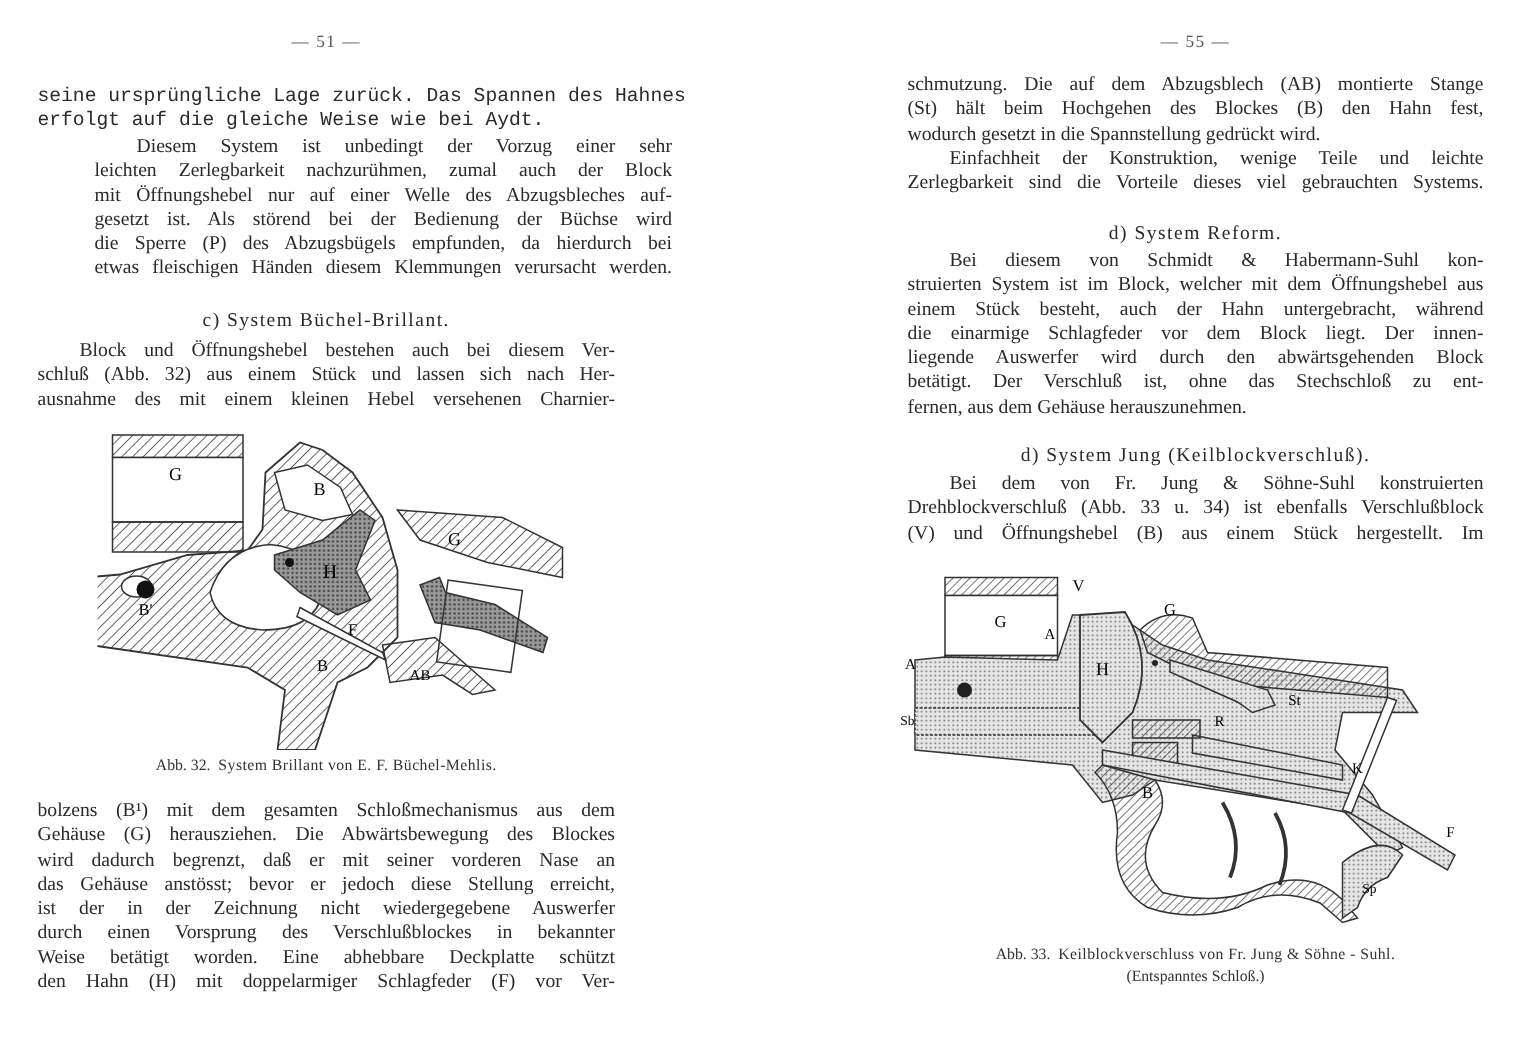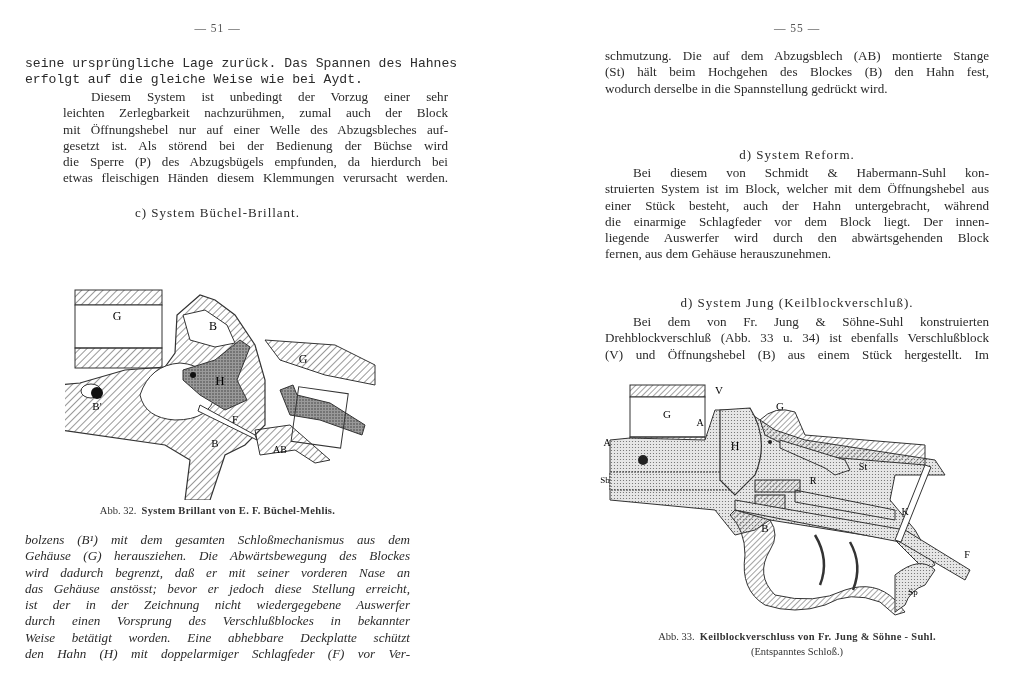--- a/index.html
+++ b/index.html
@@ -8,21 +8,21 @@
   .page { position:absolute; top:0; height:503px; }
   .page.left { left:25px; width:385px; }
   .page.right { left:605px; width:384px; }
   .pnum { position:absolute; top:22px; width:100%; text-align:center; font-size:11.5px; color:#555; letter-spacing:1px; }
   .para { position:absolute; left:0; width:100%; font-size:13.1px; line-height:16.3px; text-align:justify; text-align-last:auto; }
   .para .ln { display:block; text-align:justify; text-align-last:justify; white-space:nowrap; }
   .para .ln.last { text-align-last:left; }
   .para .ln.indent { padding-left:28px; }
   .heading { position:absolute; left:0; width:100%; text-align:center; font-size:13px; letter-spacing:1px; }
   .caption { position:absolute; left:0; width:100%; text-align:center; font-size:10.5px; color:#333; }
-  .caption b { font-weight:bold; letter-spacing:0.3px; }
+  .caption b { font-weight:normal; letter-spacing:0.3px; }
   .figure { position:absolute; }
   svg text { font-family:"Liberation Serif","DejaVu Serif",serif; }
 </style>
 </head>
 <body>
 
 <div class="page left">
   <div class="pnum">— 51 —</div>
 
   <div class="para" style="top:56px;font-family:Liberation Mono, monospace;">
@@ -34,20 +34,25 @@
     <span class="ln indent">Diesem System ist unbedingt der Vorzug einer sehr</span>
     <span class="ln">leichten Zerlegbarkeit nachzurühmen, zumal auch der Block</span>
     <span class="ln">mit Öffnungshebel nur auf einer Welle des Abzugsbleches auf-</span>
     <span class="ln">gesetzt ist. Als störend bei der Bedienung der Büchse wird</span>
     <span class="ln">die Sperre (P) des Abzugsbügels empfunden, da hierdurch bei</span>
     <span class="ln">etwas fleischigen Händen diesem Klemmungen verursacht werden.</span>
   </div>
 
   <div class="heading" style="top:205px;">c) System Büchel-Brillant.</div>
 
+  <div class="para" style="top:225px;">
+    <span class="ln indent">Block und Öffnungshebel bestehen auch bei diesem Ver-</span>
+    <span class="ln">schluß (Abb. 32) aus einem Stück und lassen sich nach Her-</span>
+    <span class="ln">ausnahme des mit einem kleinen Hebel versehenen Charnier-</span>
+  </div>
 
   <svg class="figure" style="left:40px; top:285px;" width="330" height="215" viewBox="0 0 330 215">
     <defs>
       <pattern id="hatchL" width="5" height="5" patternUnits="userSpaceOnUse" patternTransform="rotate(45)">
         <line x1="0" y1="0" x2="0" y2="5" stroke="#333" stroke-width="1"></line>
       </pattern>
       <pattern id="dotsL" width="3" height="3" patternUnits="userSpaceOnUse">
         <rect width="3" height="3" fill="#9a9a9a"></rect>
         <circle cx="1" cy="1" r="0.8" fill="#444"></circle>
       </pattern>
@@ -88,50 +93,55 @@
     <text x="170" y="138" font-size="11" text-anchor="middle">F</text>
     <text x="150" y="162" font-size="11" text-anchor="middle">B</text>
     <text x="215" y="168" font-size="10" text-anchor="middle">AB</text>
   </svg>
 
   <div class="caption" style="top:505px;">
     <span>Abb. 32.</span>&nbsp;
     <b>System Brillant von E. F. Büchel-Mehlis.</b>
   </div>
 
-  <div class="para" style="top:532px;font-style:italic;">
+  <div class="para" style="top:532px;">
     <span class="ln">bolzens (B¹) mit dem gesamten Schloßmechanismus aus dem</span>
     <span class="ln">Gehäuse (G) herausziehen. Die Abwärtsbewegung des Blockes</span>
     <span class="ln">wird dadurch begrenzt, daß er mit seiner vorderen Nase an</span>
     <span class="ln">das Gehäuse anstösst; bevor er jedoch diese Stellung erreicht,</span>
     <span class="ln">ist der in der Zeichnung nicht wiedergegebene Auswerfer</span>
     <span class="ln">durch einen Vorsprung des Verschlußblockes in bekannter</span>
     <span class="ln">Weise betätigt worden. Eine abhebbare Deckplatte schützt</span>
     <span class="ln">den Hahn (H) mit doppelarmiger Schlagfeder (F) vor Ver-</span>
   </div>
 </div>
 
 <div class="page right">
   <div class="pnum">— 55 —</div>
 
   <div class="para" style="top:48px;">
     <span class="ln">schmutzung. Die auf dem Abzugsblech (AB) montierte Stange</span>
     <span class="ln">(St) hält beim Hochgehen des Blockes (B) den Hahn fest,</span>
-    <span class="ln last">wodurch derselbe in die Spannstellung gedrückt wird.</span>
-  </div>
-
+    <span class="ln last">wodurch gesetzt in die Spannstellung gedrückt wird.</span>
+  </div>
+
+  <div class="para" style="top:97px;">
+    <span class="ln indent">Einfachheit der Konstruktion, wenige Teile und leichte</span>
+    <span class="ln">Zerlegbarkeit sind die Vorteile dieses viel gebrauchten Systems.</span>
+  </div>
 
   <div class="heading" style="top:147px;">d) System Reform.</div>
 
   <div class="para" style="top:165px;">
     <span class="ln indent">Bei diesem von Schmidt &amp; Habermann-Suhl kon-</span>
     <span class="ln">struierten System ist im Block, welcher mit dem Öffnungshebel aus</span>
-    <span class="ln">einer Stück besteht, auch der Hahn untergebracht, während</span>
+    <span class="ln">einem Stück besteht, auch der Hahn untergebracht, während</span>
     <span class="ln">die einarmige Schlagfeder vor dem Block liegt. Der innen-</span>
     <span class="ln">liegende Auswerfer wird durch den abwärtsgehenden Block</span>
+    <span class="ln">betätigt. Der Verschluß ist, ohne das Stechschloß zu ent-</span>
     <span class="ln last">fernen, aus dem Gehäuse herauszunehmen.</span>
   </div>
 
   <div class="heading" style="top:295px;">d) System Jung (Keilblockverschluß).</div>
 
   <div class="para" style="top:314px;">
     <span class="ln indent">Bei dem von Fr. Jung &amp; Söhne-Suhl konstruierten</span>
     <span class="ln">Drehblockverschluß (Abb. 33 u. 34) ist ebenfalls Verschlußblock</span>
     <span class="ln">(V) und Öffnungshebel (B) aus einem Stück hergestellt. Im</span>
   </div>

